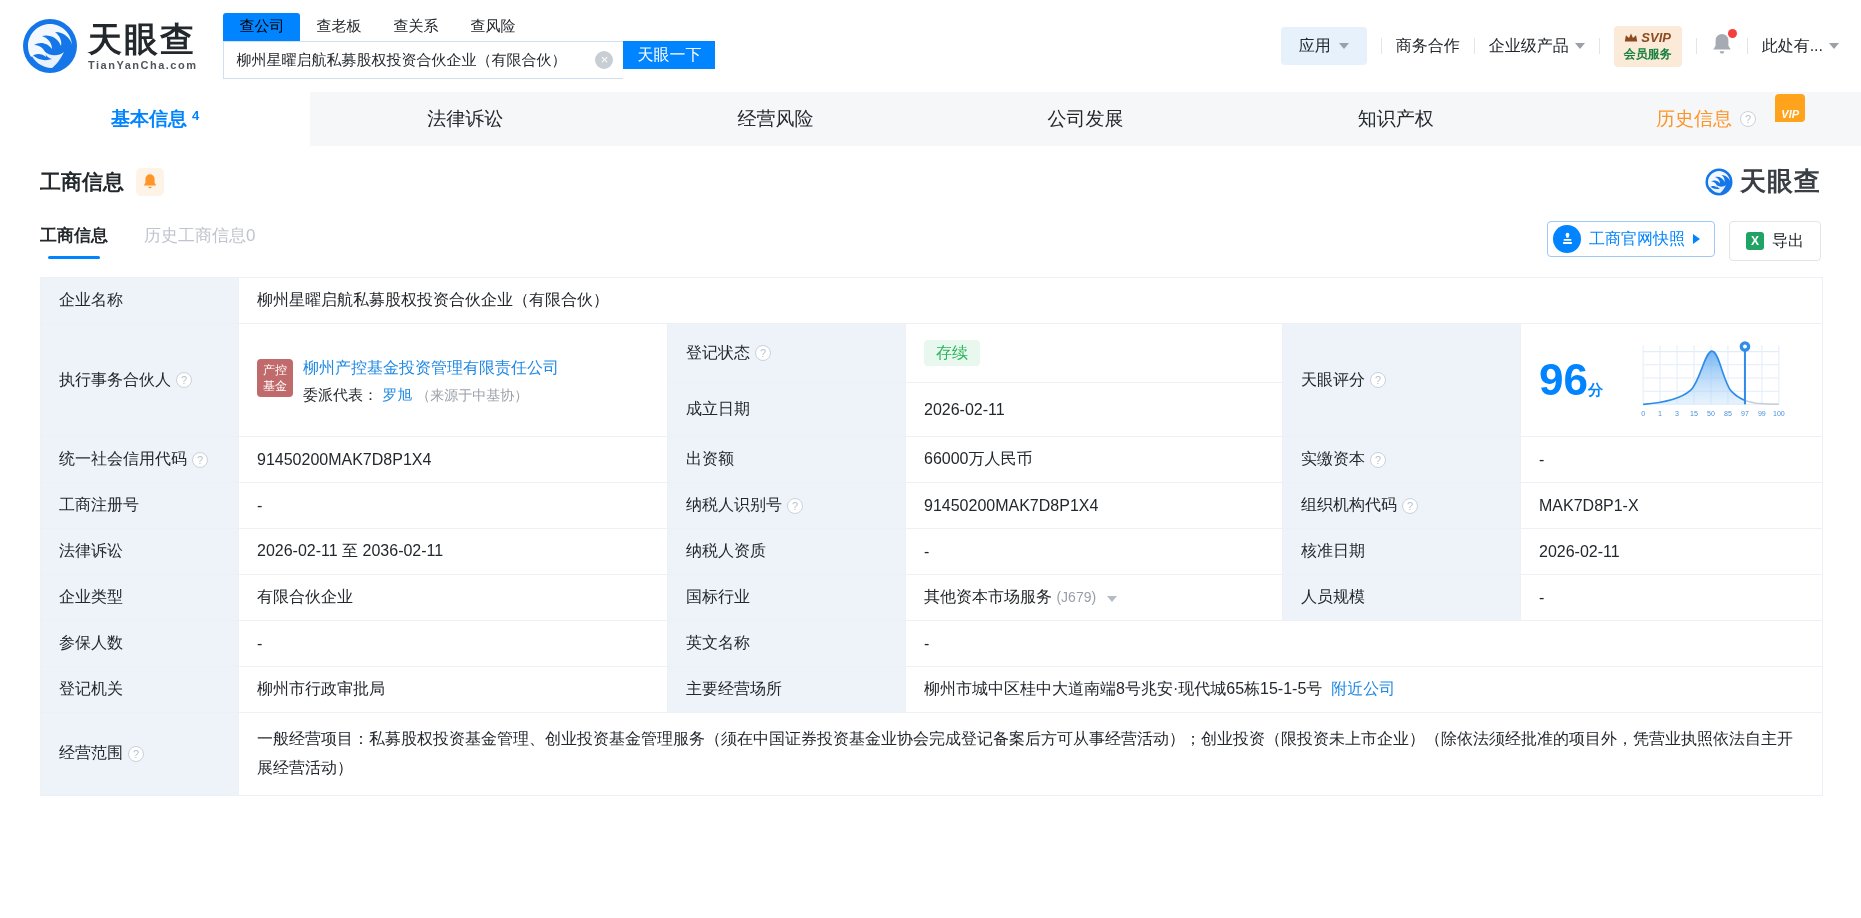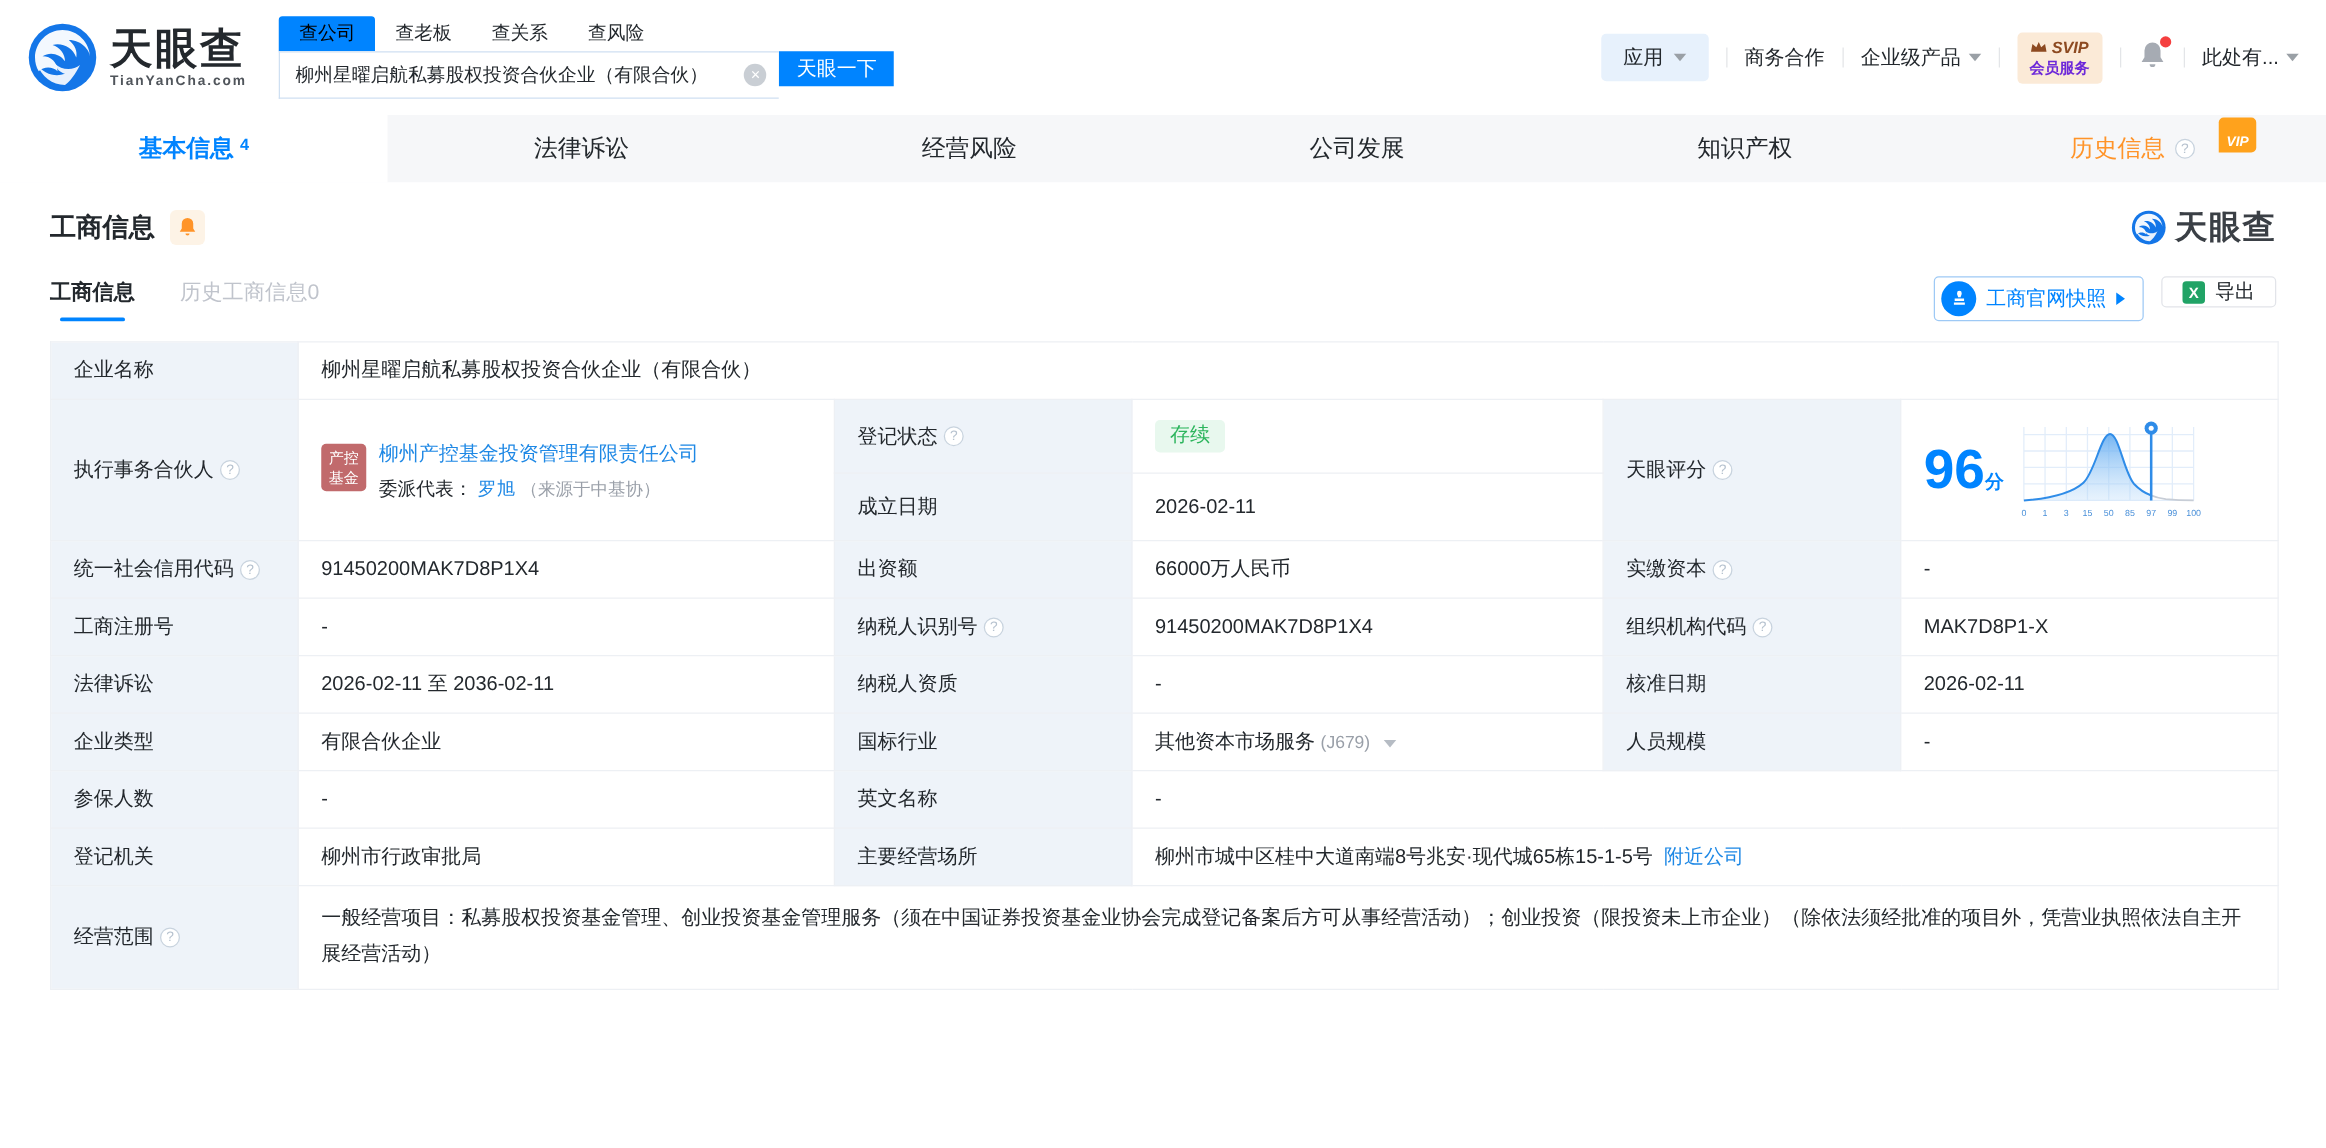--- a/index.html
+++ b/index.html
@@ -34,21 +34,21 @@
   .top-right { margin-left:auto; display:flex; align-items:center; gap:14px; }
   .apps-pill { background:#e7f1fc; border-radius:4px; height:38px; padding:0 18px; display:flex;
     align-items:center; gap:8px; font-size:16px; color:#23282d; cursor:pointer; }
   .vdiv { width:1px; height:16px; background:#e3e5e8; }
   .hlink { font-size:16px; color:#23282d; cursor:pointer; display:flex; align-items:center; gap:6px; }
   .caret-down { width:0; height:0; border-left:5px solid transparent; border-right:5px solid transparent;
     border-top:6px solid #9aa0a6; display:inline-block; }
   .svip-badge { background:#fbead7; border-radius:4px; padding:4px 10px; text-align:center; cursor:pointer; }
   .svip-badge .t { font-size:13px; font-weight:bold; color:#8d4a21; font-style:italic;
     display:flex; align-items:center; gap:3px; justify-content:center; }
-  .svip-badge .b { font-size:12px; font-weight:bold; color:#6d28d9; margin-top:1px;text-align:center; }
+  .svip-badge .b { font-size:12px; font-weight:bold; color:#15803d; margin-top:1px;text-align:center; }
   .bell-wrap { position:relative; cursor:pointer; }
   .red-dot { position:absolute; top:-3px; right:-4px; width:9px; height:9px; border-radius:50%; background:#f53f3f; }
 
   
   .main-tabs { height:54px; background:#f6f7f9; display:flex; }
   .main-tab { flex:1; display:flex; align-items:center; justify-content:center; font-size:19px;
     color:#23282d; cursor:pointer; position:relative; gap:3px; }
   .main-tab.active { background:#fff; color:#0084ff; font-weight:bold; }
   .tab-count { font-size:13px; color:#0084ff; margin-left:2px; transform:translateY(-4px); }
   .main-tab.vip-tab { color:#ff9429; }
@@ -73,41 +73,41 @@
     background:#0084ff; border-radius:2px; }
   .subtab.ghost { color:#c0c4cc; font-weight:normal; margin-left:36px; }
   .subtab-actions { margin-left:auto; display:flex; gap:14px; align-items:flex-start; }
   .snapshot-btn { display:flex; align-items:center; gap:8px; border:1px solid #9ec9f5; border-radius:4px;
     background:#fff; height:36px; padding:0 14px 0 5px; color:#0084ff; font-size:16px; cursor:pointer; font-family:inherit;}
   .stamp-circle { width:28px; height:28px; border-radius:50%; background:#0084ff; display:flex;
     align-items:center; justify-content:center; }
   .play-tri { width:0; height:0; border-top:5px solid transparent; border-bottom:5px solid transparent;
     border-left:7px solid #0084ff; display:inline-block; }
   .export-btn { display:flex; align-items:center; gap:8px; border:1px solid #e2e4e9; border-radius:4px;
-    background:#fff; height:25px; padding:0 16px; color:#23282d; font-size:16px; cursor:pointer; font-family:inherit;}
+    background:#fff; height:40px; padding:0 16px; color:#23282d; font-size:16px; cursor:pointer; font-family:inherit;}
   .xls-icon { width:18px; height:18px; background:#21a366; border-radius:3px; color:#fff; font-size:12px;
     font-weight:bold; line-height:18px; text-align:center; }
   .xls-icon::before { content:"X"; }
 
   
   table.biz { width:1782px; border-collapse:collapse; margin-top:16px; table-layout:fixed;
     border:1px solid #edf0f4; font-size:16px; }
   table.biz td { border:1px solid #edf0f4; padding:12px 18px; vertical-align:middle; color:#23282d; }
   td.lbl { background:#eef3f9; color:#404752; width:auto; }
   td.lbl .lbl-inner { display:flex; align-items:center; }
   a.blue, .blue-link { color:#1e88e5; text-decoration:none; cursor:pointer; }
   .gray-note { color:#999fa8; font-size:14px; }
   .status-pill { display:inline-block; background:#e8f8ee; color:#2db55d; font-size:16px;
     padding:5px 12px; border-radius:4px; line-height:1; }
   .partner-cell { display:flex; gap:10px; align-items:flex-start; }
   .partner-tag { background:#c16a6c; color:#fff; font-size:12px; line-height:1.35; padding:3px 6px;
     border-radius:4px; text-align:center; flex:0 0 auto; margin-top:4px; }
   .partner-link { font-size:16px; line-height:1.6; display:inline-block; max-width:330px; }
   .delegate-line { margin-top:6px; font-size:15px; }
-  .score-cell { display:flex; align-items:center; gap:8px; }
+  .score-cell { display:flex; align-items:center; gap:32px; }
   .score-num { color:#0084ff; font-size:44px; font-weight:bold; line-height:1; }
   .score-unit { color:#0084ff; font-size:15px; font-weight:bold; }
   .industry-caret { width:0; height:0; border-left:5px solid transparent; border-right:5px solid transparent;
     border-top:6px solid #b6bcc4; display:inline-block; margin-left:6px; cursor:pointer; }
   .scope-text { line-height:1.8; }
 </style>
 </head>
 <body>
 
 <header class="topbar">

